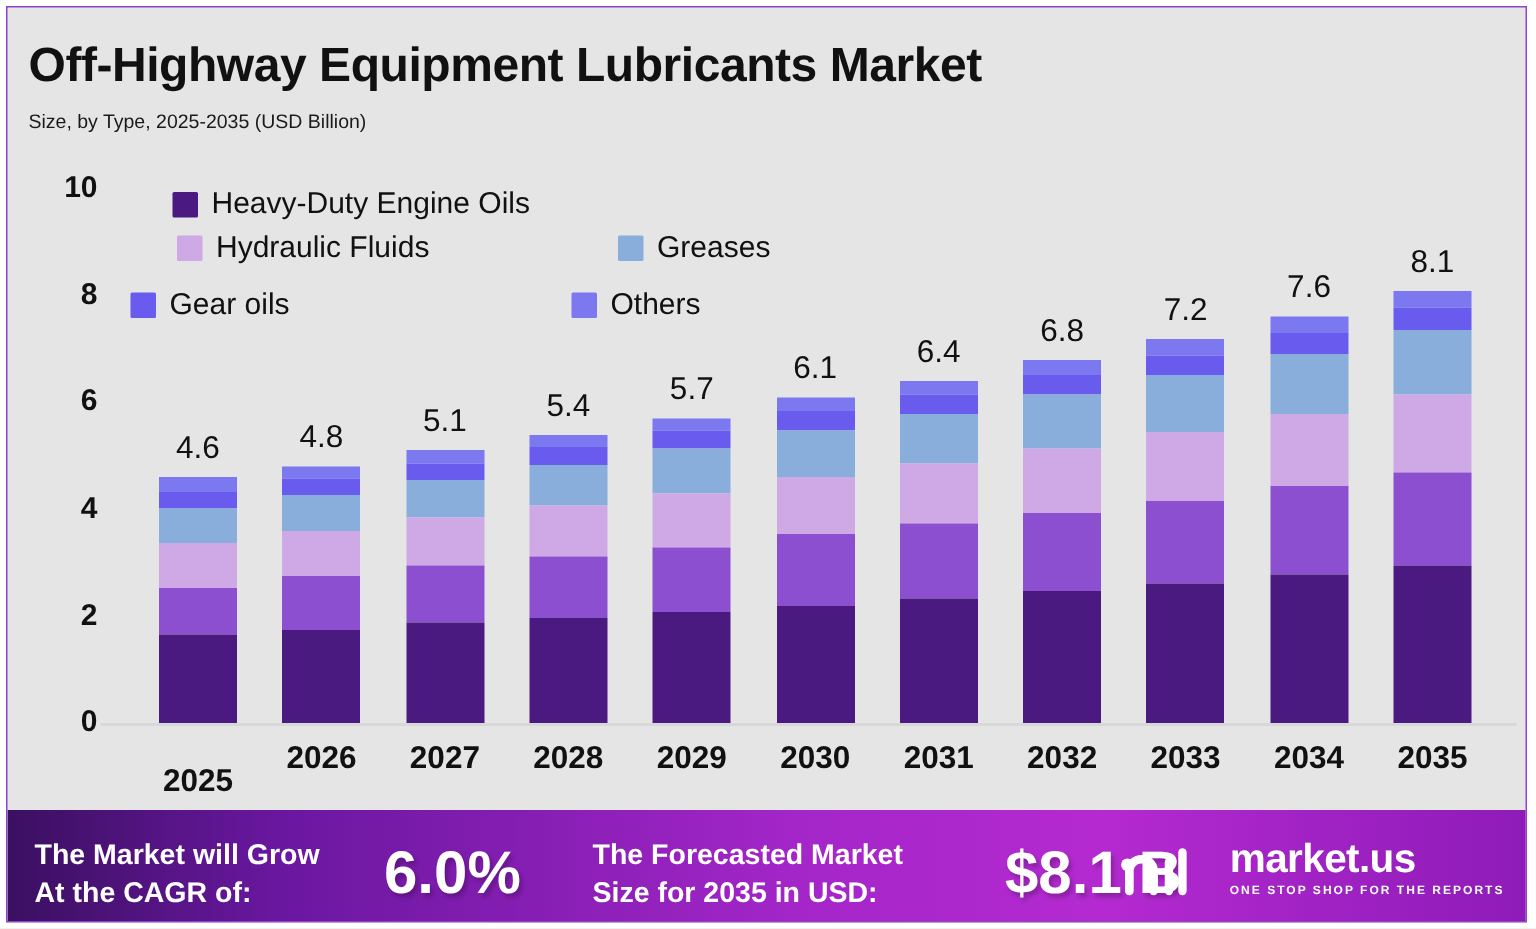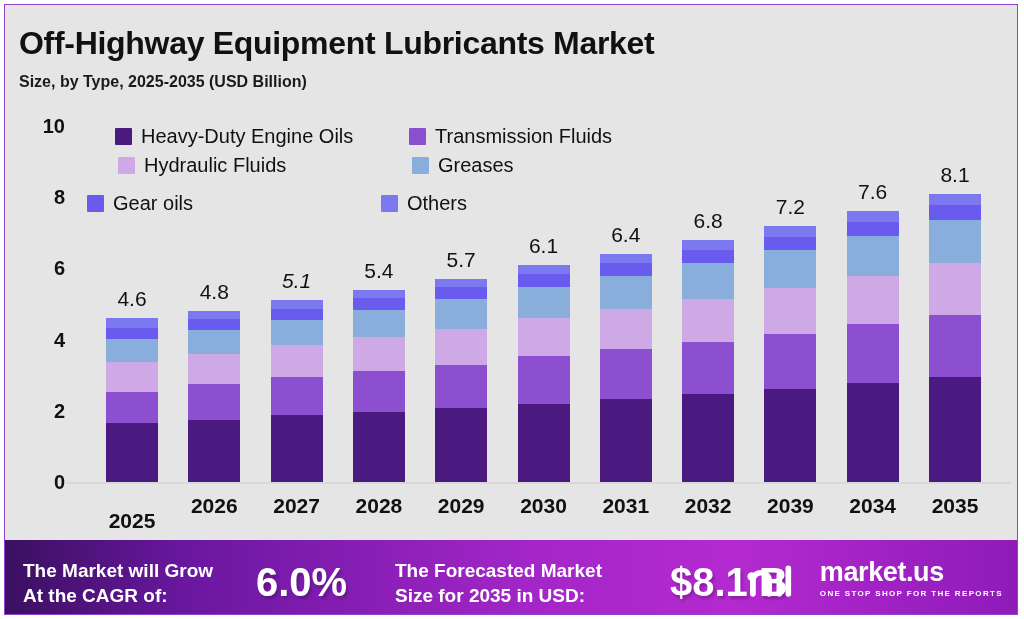--- a/index.html
+++ b/index.html
@@ -14,21 +14,21 @@
     overflow:hidden;
   }
   
   #title{
     position:absolute;left:14px;top:20px;width:960px;
     font-size:32px;font-weight:bold;color:#111111;letter-spacing:-0.3px;
     white-space:nowrap;
   }
   #subtitle{
     position:absolute;left:14px;top:68px;width:800px;
-    font-size:16px;font-weight:bold;color:#1a1a1a;white-space:nowrap;
+    font-size:13px;font-weight:normal;color:#1a1a1a;white-space:nowrap;
   }
   
   #legend{
     position:absolute;left:82px;top:120px;width:570px;height:90px;
   }
   .lg-item{position:absolute;display:flex;align-items:center;}
   .lg-sw{width:17px;height:17px;flex:0 0 17px;border-radius:1px;}
   .lg-lb{
     margin-left:9px;font-size:20px;color:#111111;white-space:nowrap;
     line-height:20px;
@@ -95,24 +95,20 @@
 
 <div id="card">
 
   <div id="title">Off-Highway Equipment Lubricants Market</div>
   <div id="subtitle">Size, by Type, 2025-2035 (USD Billion)</div>
 
   <div id="legend">
     <div class="lg-item lg-c0 lg-r0">
       <span class="lg-sw" style="background: rgb(74, 26, 128);"></span>
       <span class="lg-lb">Heavy-Duty Engine Oils</span>
-    </div>
-    <div class="lg-item lg-c1 lg-r0">
-      <span class="lg-sw" style="background: rgb(139, 79, 207);"></span>
-      <span class="lg-lb">Transmission Fluids</span>
     </div>
     <div class="lg-item lg-c0 lg-r1">
       <span class="lg-sw" style="background: rgb(207, 168, 230);"></span>
       <span class="lg-lb">Hydraulic Fluids</span>
     </div>
     <div class="lg-item lg-c1 lg-r1">
       <span class="lg-sw" style="background: rgb(138, 174, 220);"></span>
       <span class="lg-lb">Greases</span>
     </div>
     <div class="lg-item lg-c0 lg-r2">
@@ -222,34 +218,34 @@
           <div class="seg" style="height: 51.62px; background: rgb(207, 168, 230);"></div>
           <div class="seg" style="height: 42.72px; background: rgb(138, 174, 220);"></div>
           <div class="seg" style="height: 15.308px; background: rgb(106, 91, 239);"></div>
           <div class="seg" style="height: 11.392px; background: rgb(124, 120, 240);"></div>
         </div>
       </div>
   <div class="total" style="left: 82px; top: 282.24px;">4.6</div>
       <div class="xlab" style="left: 82px; margin-top: 15px;">2025</div>
       <div class="total" style="left: 164.3px; top: 275.12px;">4.8</div>
       <div class="xlab" style="left: 164.3px;">2026</div>
-      <div class="total" style="left: 246.6px; top: 264.44px; font-style: italic;">5.1</div>
+      <div class="total" style="left: 246.6px; top: 264.44px;">5.1</div>
       <div class="xlab" style="left: 246.6px;">2027</div>
       <div class="total" style="left: 328.9px; top: 253.76px;">5.4</div>
       <div class="xlab" style="left: 328.9px;">2028</div>
       <div class="total" style="left: 411.2px; top: 243.08px;">5.7</div>
       <div class="xlab" style="left: 411.2px;">2029</div>
       <div class="total" style="left: 493.5px; top: 228.84px;">6.1</div>
       <div class="xlab" style="left: 493.5px;">2030</div>
       <div class="total" style="left: 575.8px; top: 218.16px;">6.4</div>
       <div class="xlab" style="left: 575.8px;">2031</div>
       <div class="total" style="left: 658.1px; top: 203.92px;">6.8</div>
       <div class="xlab" style="left: 658.1px;">2032</div>
       <div class="total" style="left: 740.4px; top: 189.68px;">7.2</div>
-      <div class="xlab" style="left: 740.4px;">2039</div>
+      <div class="xlab" style="left: 740.4px;">2033</div>
       <div class="total" style="left: 822.7px; top: 175.44px;">7.6</div>
       <div class="xlab" style="left: 822.7px;">2034</div>
       <div class="total" style="left: 905px; top: 157.64px;">8.1</div>
       <div class="xlab" style="left: 905px;">2035</div>
     </div>
 
   <div id="footer">
     <div class="ft-txt" style="left:18px;top:18px;">The Market will Grow
 At the CAGR of:</div>
     <div class="ft-big" style="left:251px;top:20px;">6.0%</div>

